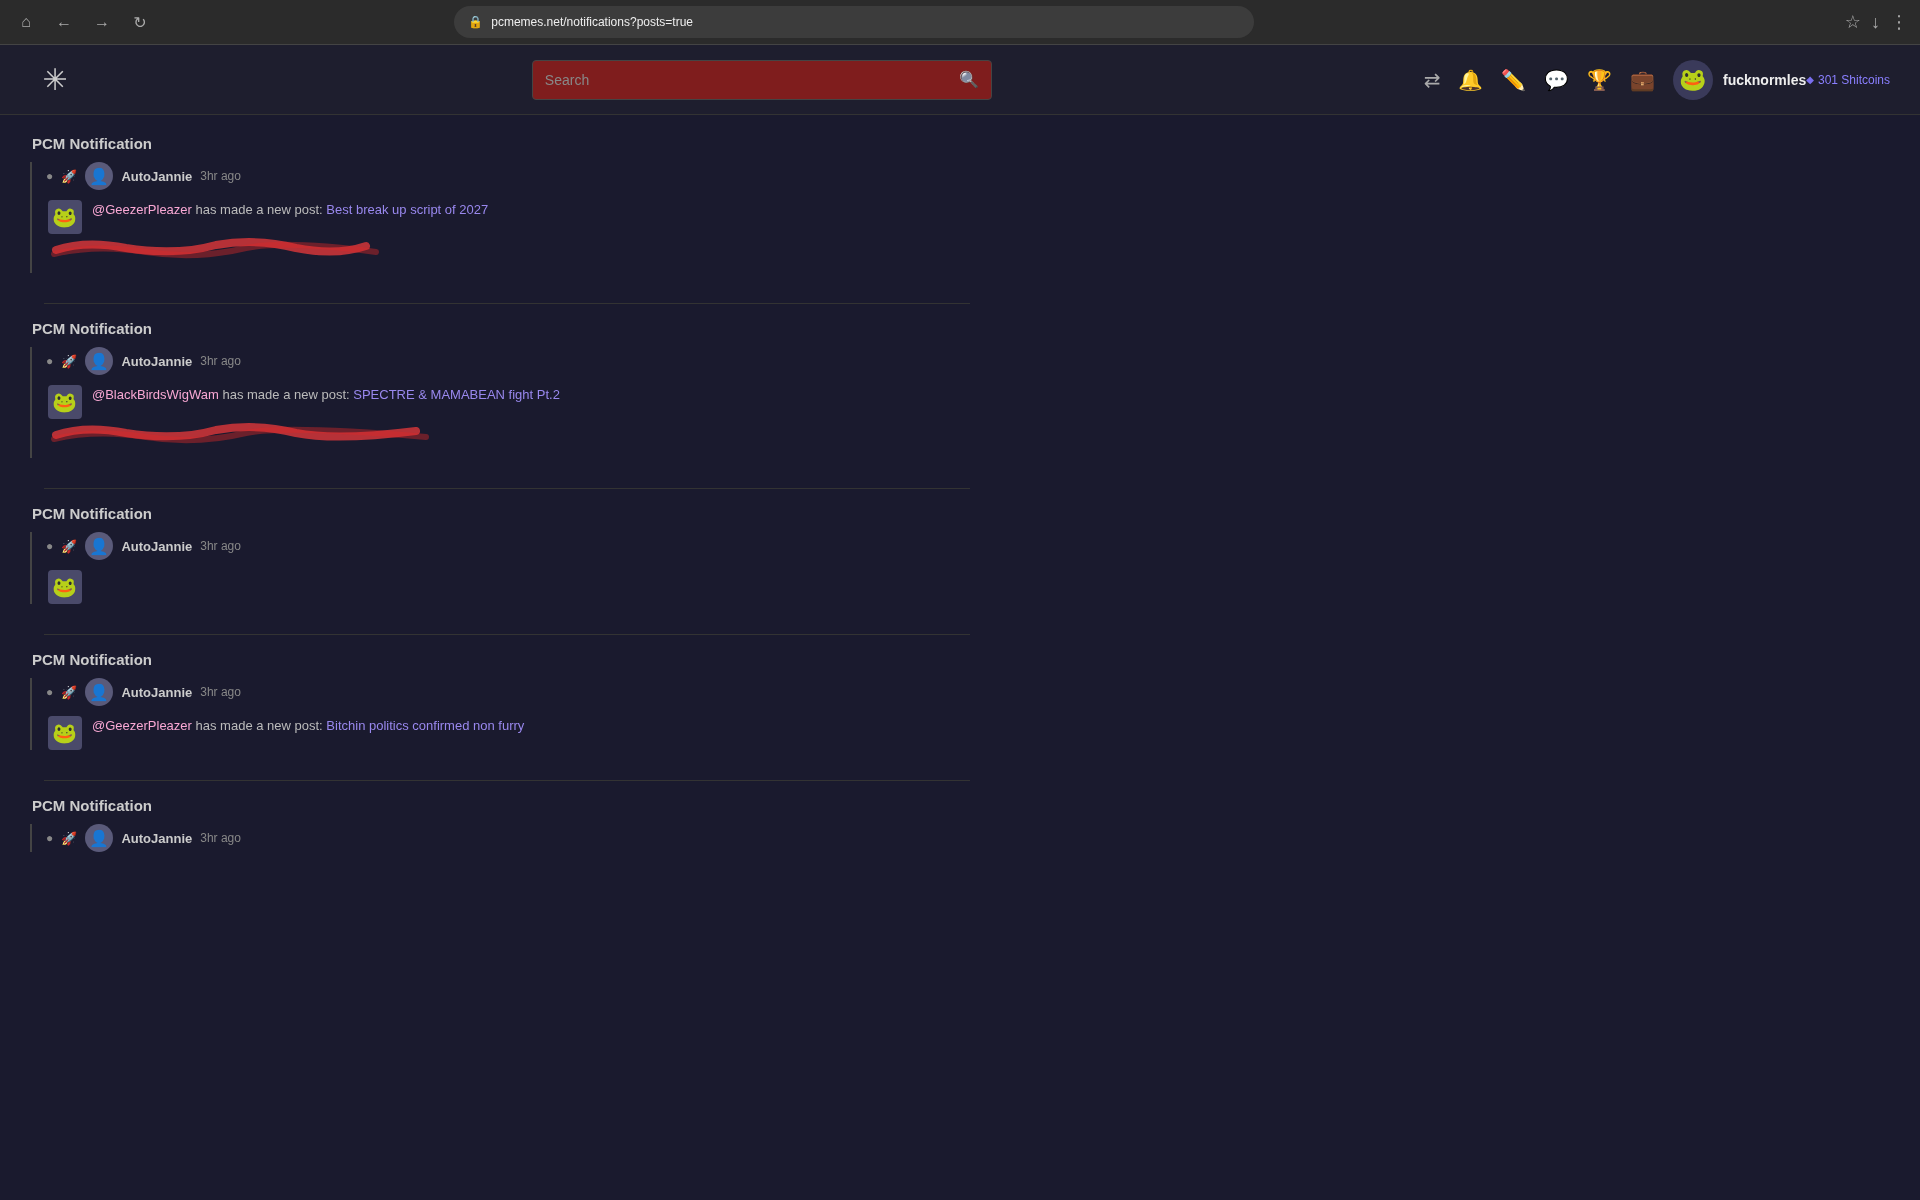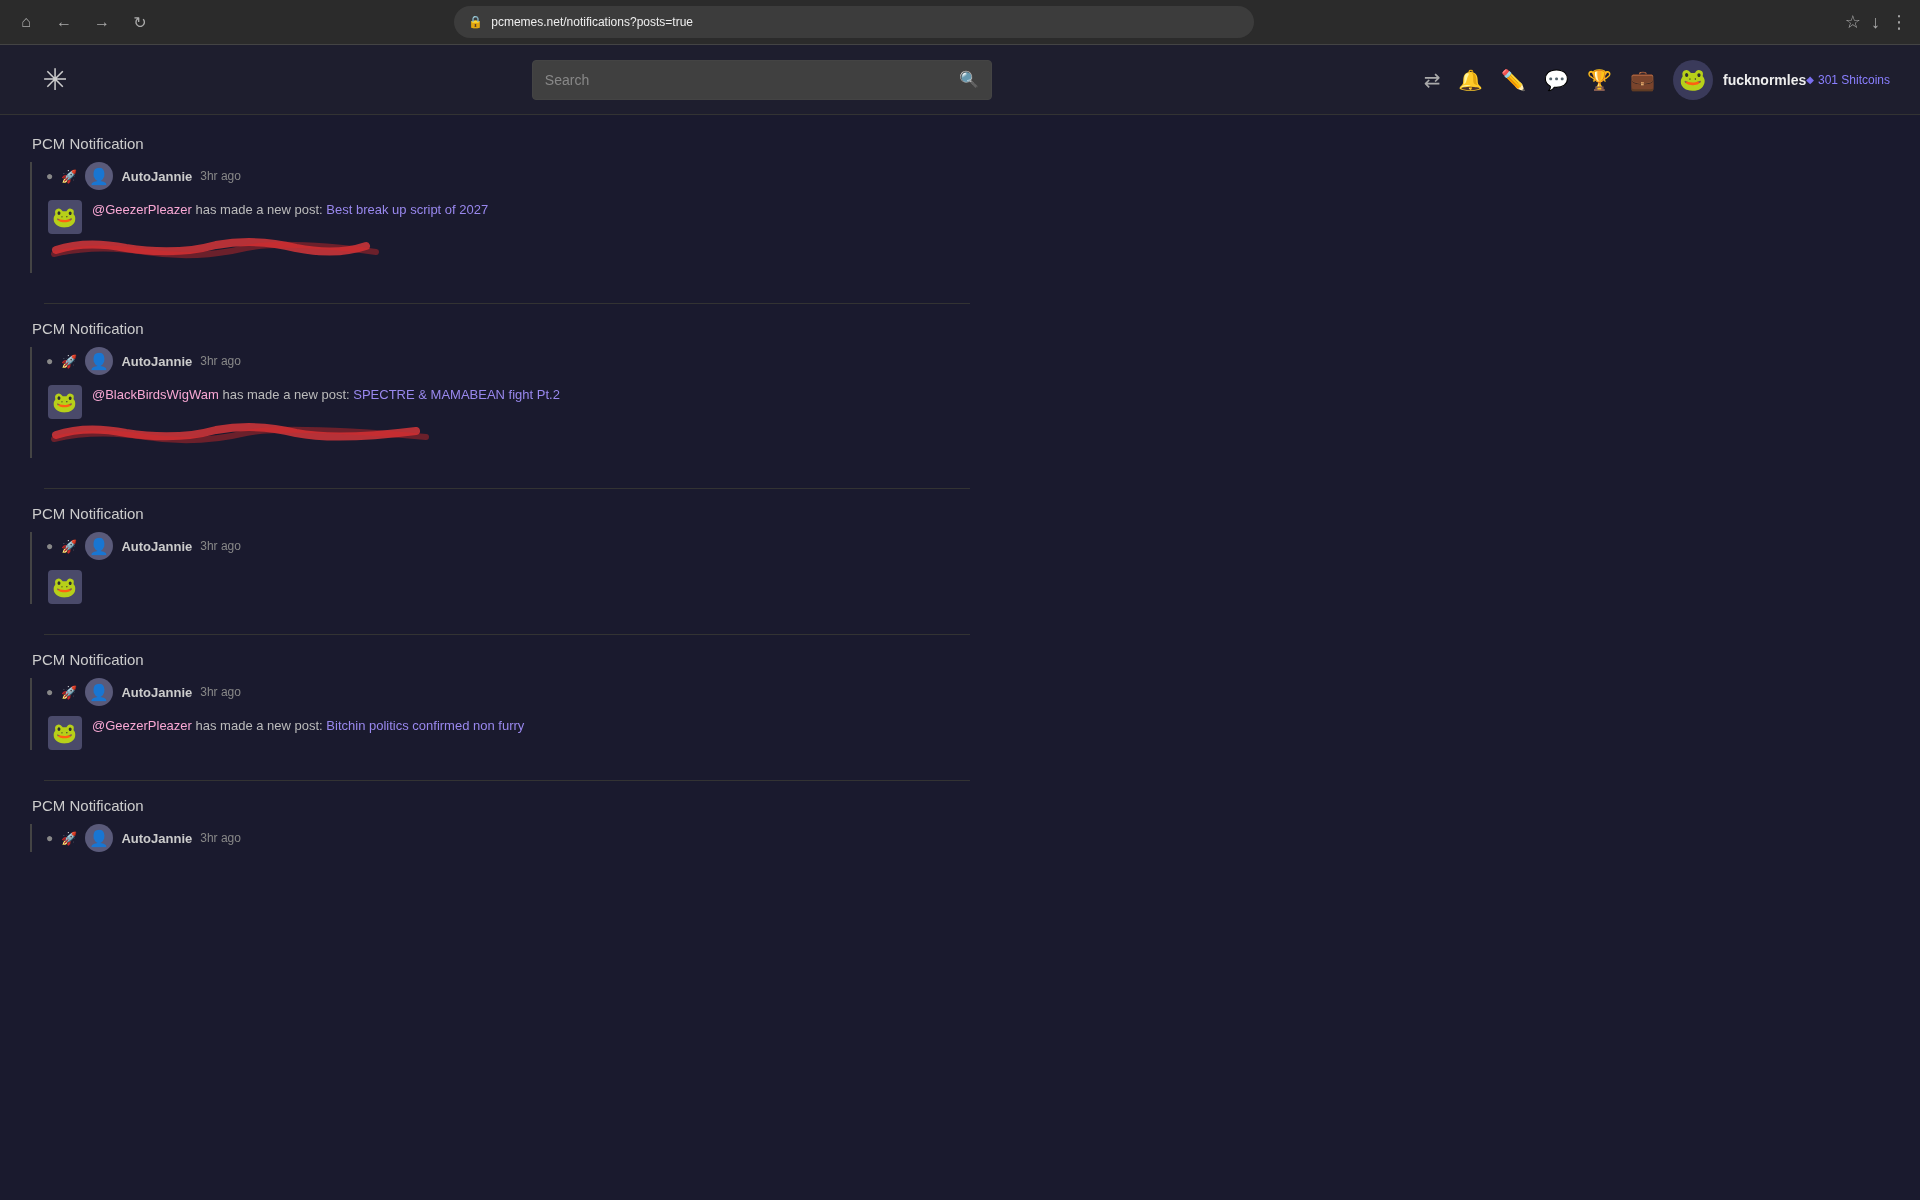--- a/index.html
+++ b/index.html
@@ -55,21 +55,21 @@
       margin-right: 20px;
     }
     .search-bar-wrapper {
       flex: 1;
       display: flex;
       justify-content: center;
     }
     .search-bar {
       display: flex;
       align-items: center;
-      background: #404040;
+      background: #7f1d1d;
       border: 1px solid #444;
       border-radius: 4px;
       width: 460px;
       height: 40px;
       padding: 0 12px;
     }
     .search-bar input {
       background: transparent;
       border: none;
       outline: none;
@@ -110,21 +110,21 @@
       max-width: 1000px;
     }
 
     
     .notification-block {
       margin-bottom: 30px;
     }
     .notification-header {
       font-size: 15px;
       color: #ccc;
-      font-weight: normal;
+      font-weight: bold;
       margin-bottom: 10px;
       padding-left: 2px;
     }
     .notification-body {
       border-left: 2px solid #444;
       padding-left: 14px;
     }
     .notification-meta {
       display: flex;
       align-items: center;

